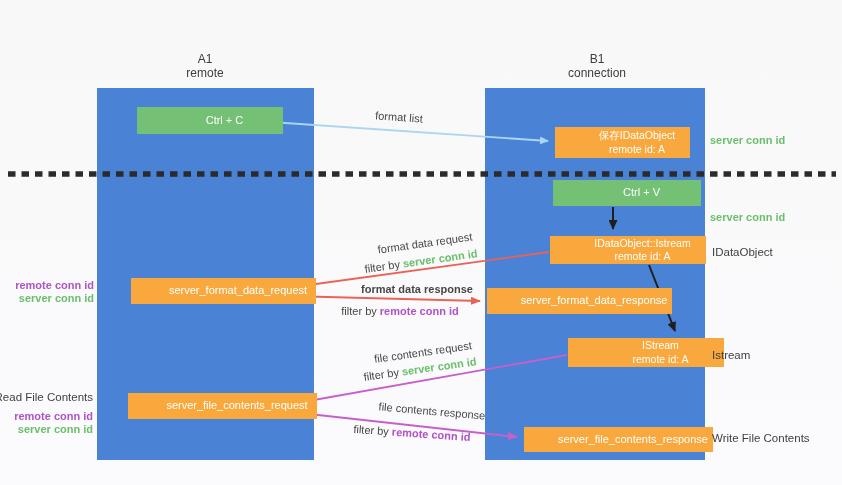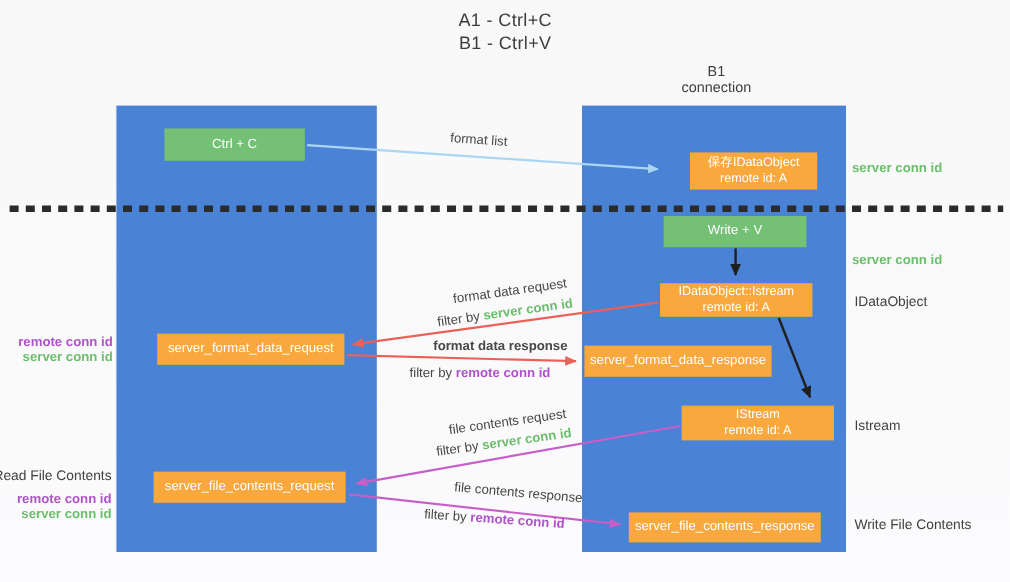--- a/index.html
+++ b/index.html
@@ -25,20 +25,21 @@
   .lane{
     position:absolute;top:88px;height:372px;background:#4a82d5;
   }
   .lane-a1{left:97px;width:217px;}
   .lane-b1{left:485px;width:220px;}
   .box{
     position:absolute;display:flex;flex-direction:column;
     align-items:center;justify-content:center;
     color:#ffffff;text-align:center;font-size:11px;line-height:13.5px;
     z-index:3;
+    padding-left:29px;
   }
   .box.green{background:#74c176;}
   .box.orange{background:#f8a83d;}
   .box .l2{font-size:10.5px;}
   svg.overlay{position:absolute;left:0;top:0;z-index:2;pointer-events:none;}
   .ann{
     position:absolute;white-space:nowrap;z-index:4;
     color:#474747;font-size:11px;
     transform:translate(-50%,-50%);
   }
@@ -53,25 +54,25 @@
   .dark-text{color:#3f3f3f;font-size:11.5px;font-weight:normal;}
   .rot-n8{transform:translate(-50%,-50%) rotate(-8deg);}
   .rot-p4{transform:translate(-50%,-50%) rotate(4deg);}
   .rot-p5{transform:translate(-50%,-50%) rotate(5deg);}
 </style>
 </head>
 <body>
 
 <div class="canvas">
 
-  <div class="title">
-    <div>A1 - Ctrl+C</div>
-    <div>B1 - Ctrl+V</div>
+
+  <div class="lane-header" style="left:125px;">
+    <div>A1</div>
+    <div>remote</div>
   </div>
-
   <div class="lane-header" style="left:517px;">
     <div>B1</div>
     <div>connection</div>
   </div>
 
   <div class="lane lane-a1"></div>
   <div class="lane lane-b1"></div>
 
   <svg class="overlay" width="842" height="485" viewBox="0 0 842 485">
     <defs>
@@ -103,27 +104,27 @@
 
     <line x1="567" y1="355" x2="297" y2="403" stroke="#c85fc8" stroke-width="1.8" marker-end="url(#ah-magenta)"></line>
 
     <line x1="291" y1="412" x2="517" y2="437" stroke="#c85fc8" stroke-width="1.8" marker-end="url(#ah-magenta)"></line>
   </svg>
 
   <div class="box green" style="left:137px;top:107px;width:117px;height:27px;">
     <div>Ctrl + C</div>
   </div>
 
-  <div class="box orange" style="left:555px;top:127px;width:106px;height:31px;margin-left:20px;">
+  <div class="box orange" style="left:555px;top:127px;width:106px;height:31px;">
     <div class="l2">保存IDataObject</div>
     <div class="l2">remote id: A</div>
   </div>
 
   <div class="box green" style="left:553px;top:180px;width:119px;height:26px;">
-    <div>Write + V</div>
+    <div>Ctrl + V</div>
   </div>
 
   <div class="box orange" style="left:550px;top:236px;width:127px;height:28px;">
     <div class="l2">IDataObject::Istream</div>
     <div class="l2">remote id: A</div>
   </div>
 
   <div class="box orange" style="left:487px;top:288px;width:156px;height:26px;">
     <div>server_format_data_response</div>
   </div>

